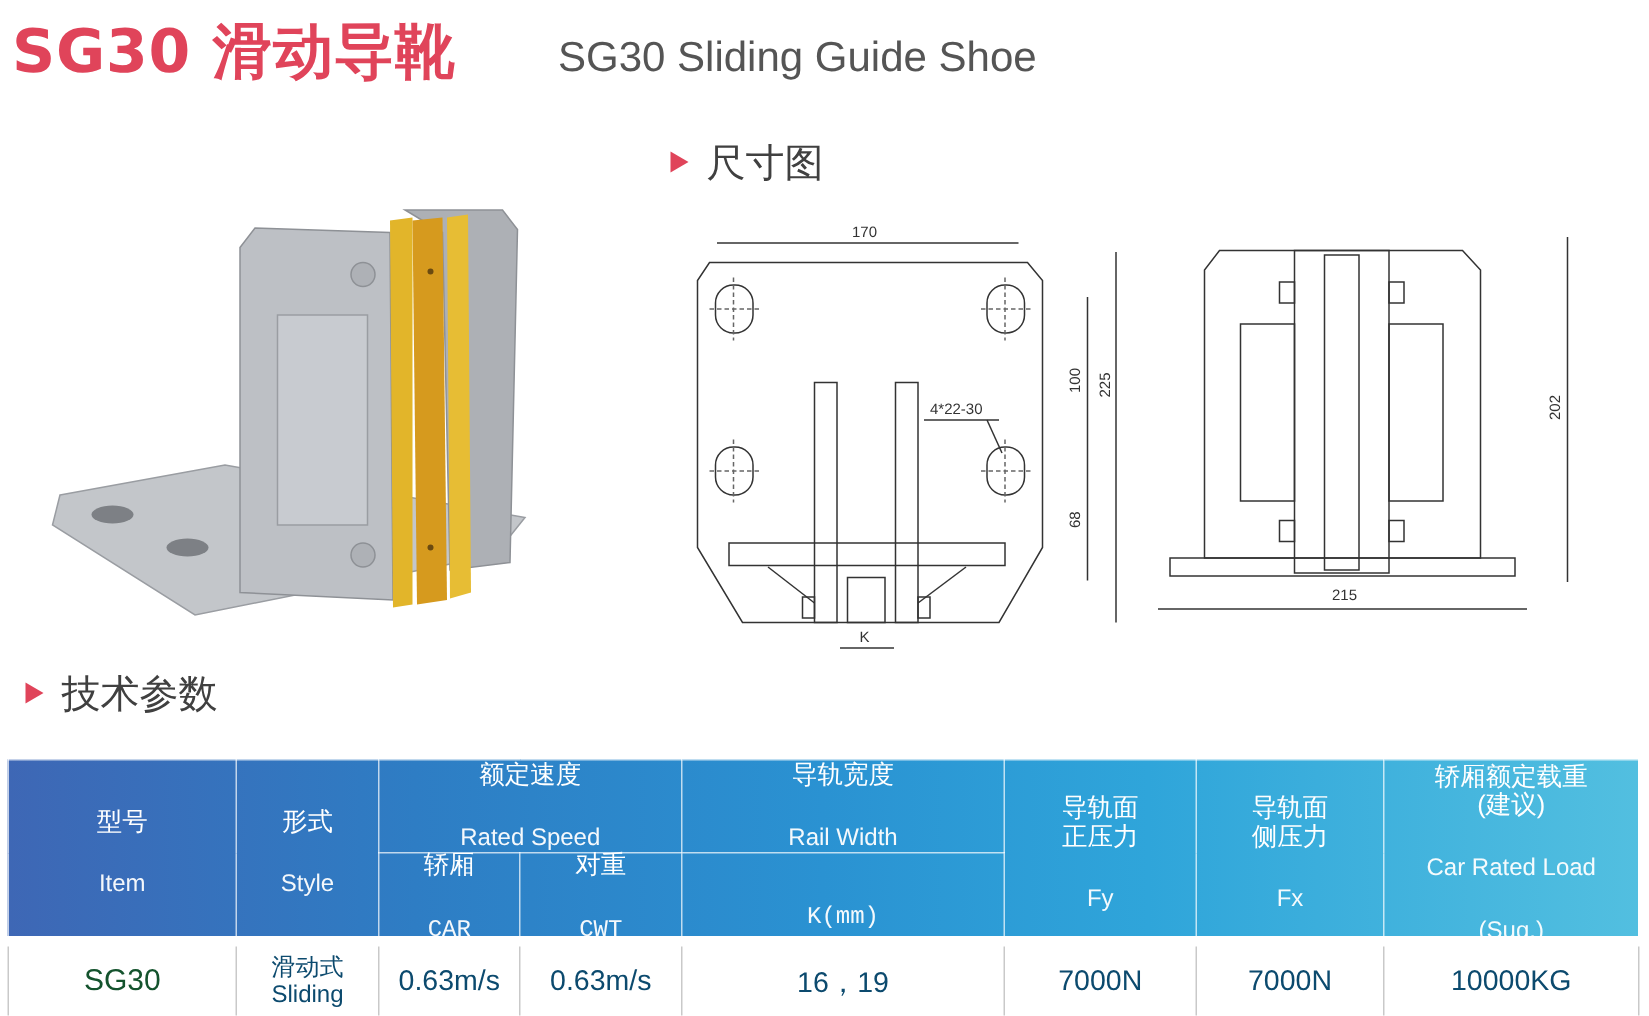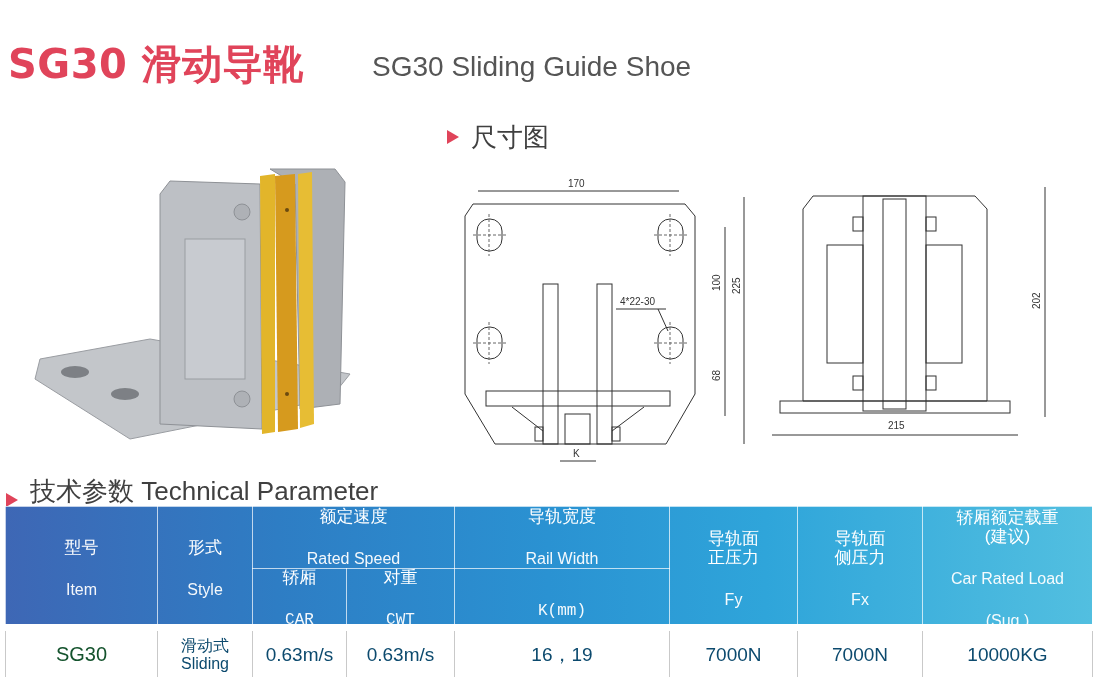--- a/index.html
+++ b/index.html
@@ -1,17 +1,17 @@
 <!DOCTYPE html>
 <html><head>
 <meta charset="utf-8">
 <style>
   html, body { margin:0; padding:0; background:#ffffff; }
   body { width:1099px; height:677px; position:relative; overflow:hidden; font-family:"Liberation Sans", "DejaVu Sans", sans-serif; }
-  .abs { position:absolute;margin-top:29px; }
+  .abs { position:absolute; }
   .title-main { left:8px; top:10px; color:#e0445a; font-weight:bold; font-size:40px; line-height:50px; letter-spacing:0.5px; font-family:"DejaVu Sans", sans-serif; }
   .title-sub { left:372px; top:20px; color:#555555; font-size:28px; line-height:36px; }
   .section-head { color:#404040; font-size:26px; line-height:32px; display:flex; align-items:center; }
   .tri { width:0; height:0; border-top:7px solid transparent; border-bottom:7px solid transparent; border-left:12px solid #e0445a; margin-right:12px; }
   .photo { left:30px; top:95px; width:340px; height:320px; }
   .drawing1 { left:440px; top:140px; width:320px; height:300px; }
   .drawing2 { left:760px; top:150px; width:300px; height:270px; }
   table.spec { position:absolute; left:5px; top:506px; width:1087px; border-collapse:collapse; table-layout:fixed; }
   .spec th { color:#ffffff; font-weight:normal; font-size:17px; line-height:19px; border:1px solid rgba(255,255,255,0.7); padding:0; text-align:center; vertical-align:middle; }
   .spec th .en { display:block; font-size:16px; opacity:0.95;margin-top:23px; }
@@ -111,23 +111,23 @@
     <rect x="93" y="197" width="10" height="14"></rect>
       <rect x="166" y="197" width="10" height="14"></rect>
     <rect x="20" y="222" width="230" height="12"></rect>
     <line x1="285" y1="8" x2="285" y2="238"></line>
     <text x="280" y="130" font-size="10" fill="#333" stroke="none" transform="rotate(-90 280 130)">202</text>
     <line x1="12" y1="256" x2="258" y2="256"></line>
     <text x="128" y="250" font-size="10" fill="#333" stroke="none">215</text>
   </svg>
 </div>
 
-<div class="abs section-head" style="left:6px;top:446px;align-items:flex-end;">
+<div class="abs section-head" style="left:17px;top:446px;">
   <span class="tri"></span>
-  <span>技术参数</span>&nbsp;<span>Technical Parameter</span>
+  <span>技术参数</span>&nbsp;
 </div>
 
 <div class="hdr-bg"></div>
 <table class="spec">
   <colgroup>
     <col style="width:152px">
       <col style="width:95px">
       <col style="width:94px">
       <col style="width:108px">
       <col style="width:215px">

